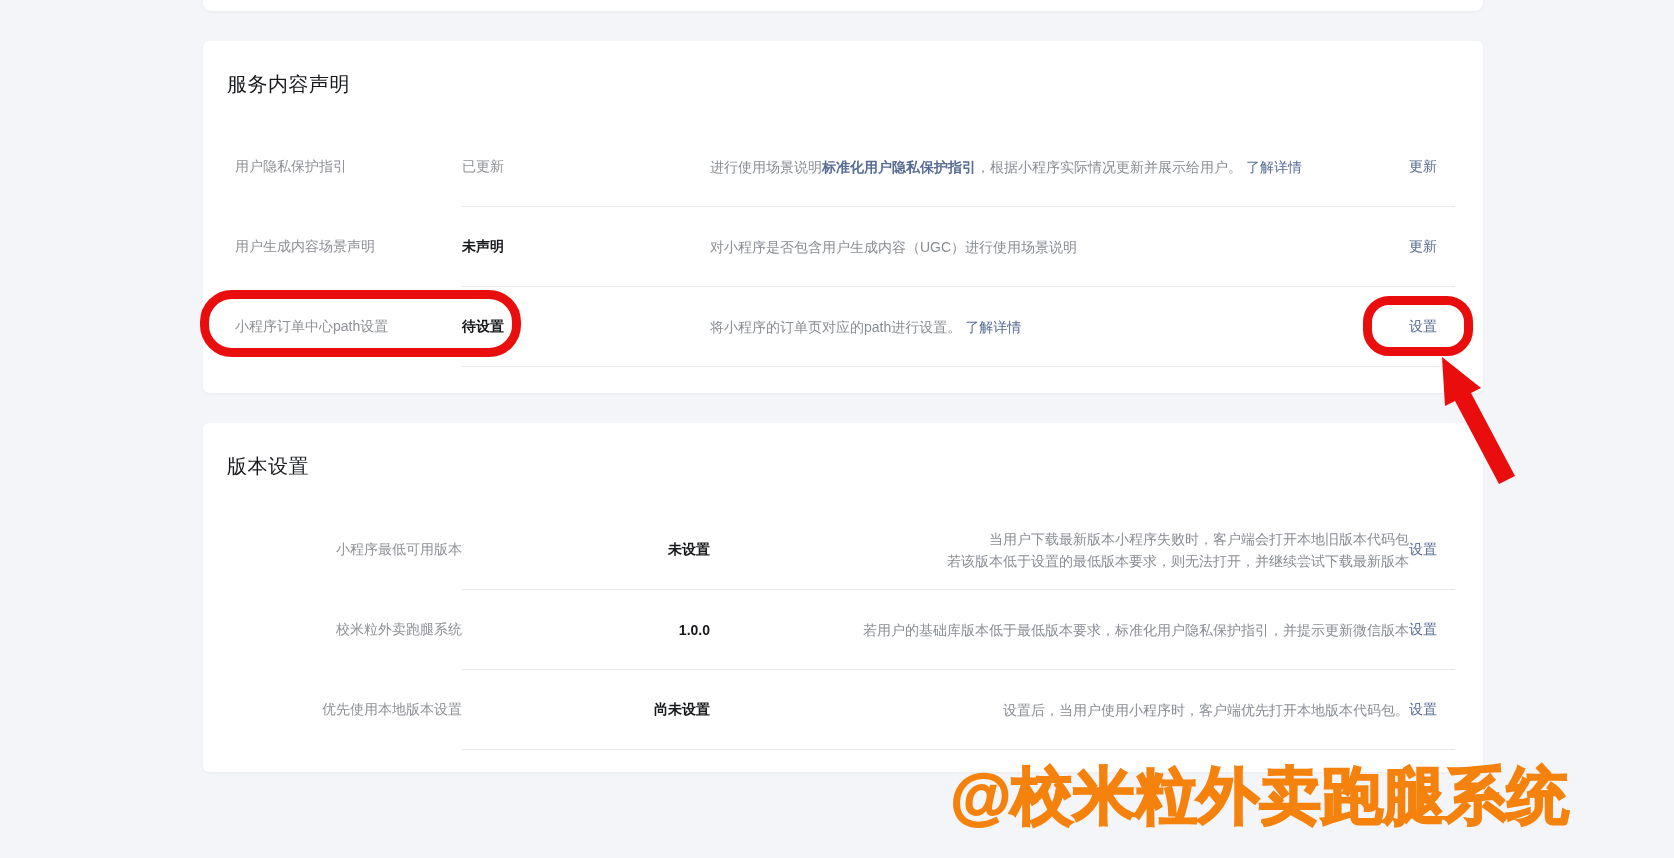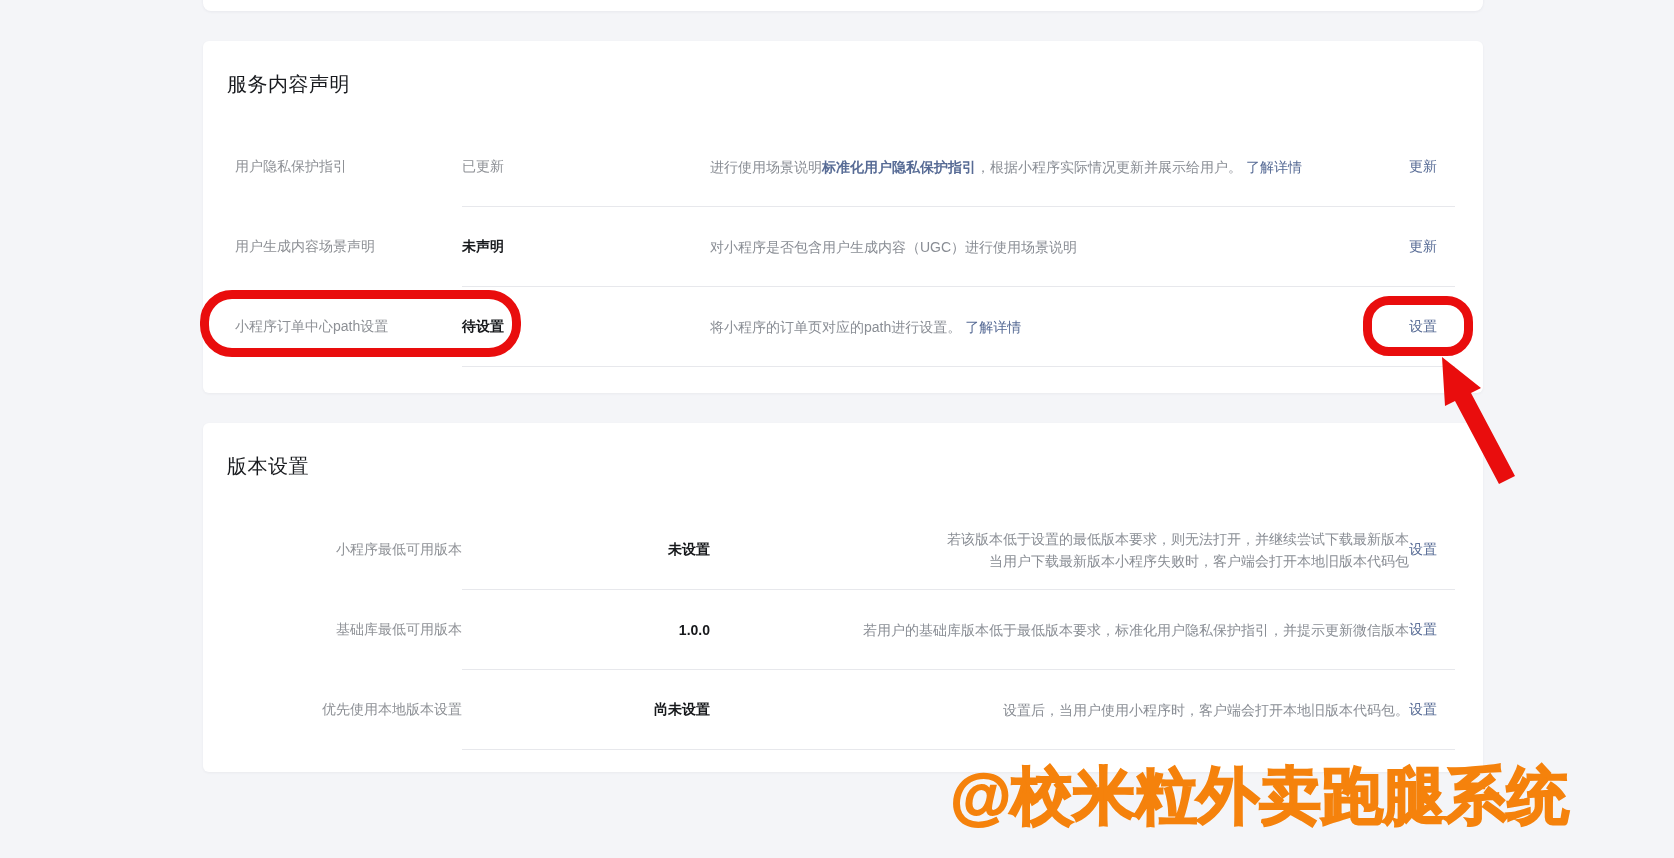--- a/index.html
+++ b/index.html
@@ -126,39 +126,39 @@
 </div>
 
 <div id="card-version" class="card">
   <div class="card-title">版本设置</div>
   <div class="rows">
 
     <div class="row">
       <div class="cell label">小程序最低可用版本</div>
       <div class="cell status">未设置</div>
       <div class="cell desc">
+        <div class="desc-line">当用户下载最新版本小程序失败时，客户端会打开本地旧版本代码包</div>
         <div class="desc-line">若该版本低于设置的最低版本要求，则无法打开，并继续尝试下载最新版本</div>
-        <div class="desc-line">当用户下载最新版本小程序失败时，客户端会打开本地旧版本代码包</div>
       </div>
       <div class="cell action"><a class="action-link">设置</a></div>
       <div class="divider"></div>
     </div>
 
     <div class="row">
-      <div class="cell label">基础库最低可用版本</div>
+      <div class="cell label">校米粒外卖跑腿系统</div>
       <div class="cell status">1.0.0</div>
       <div class="cell desc">若用户的基础库版本低于最低版本要求，标准化用户隐私保护指引，并提示更新微信版本</div>
       <div class="cell action"><a class="action-link">设置</a></div>
       <div class="divider"></div>
     </div>
 
     <div class="row">
       <div class="cell label">优先使用本地版本设置</div>
       <div class="cell status">尚未设置</div>
-      <div class="cell desc">设置后，当用户使用小程序时，客户端会打开本地旧版本代码包。</div>
+      <div class="cell desc">设置后，当用户使用小程序时，客户端优先打开本地版本代码包。</div>
       <div class="cell action"><a class="action-link">设置</a></div>
       <div class="divider"></div>
     </div>
 
   </div>
 </div>
 
 <div id="ann-rect-row" class="ann-rect"></div>
 <div id="ann-rect-btn" class="ann-rect"></div>
 <svg class="overlay-svg" viewBox="0 0 1674 858">

